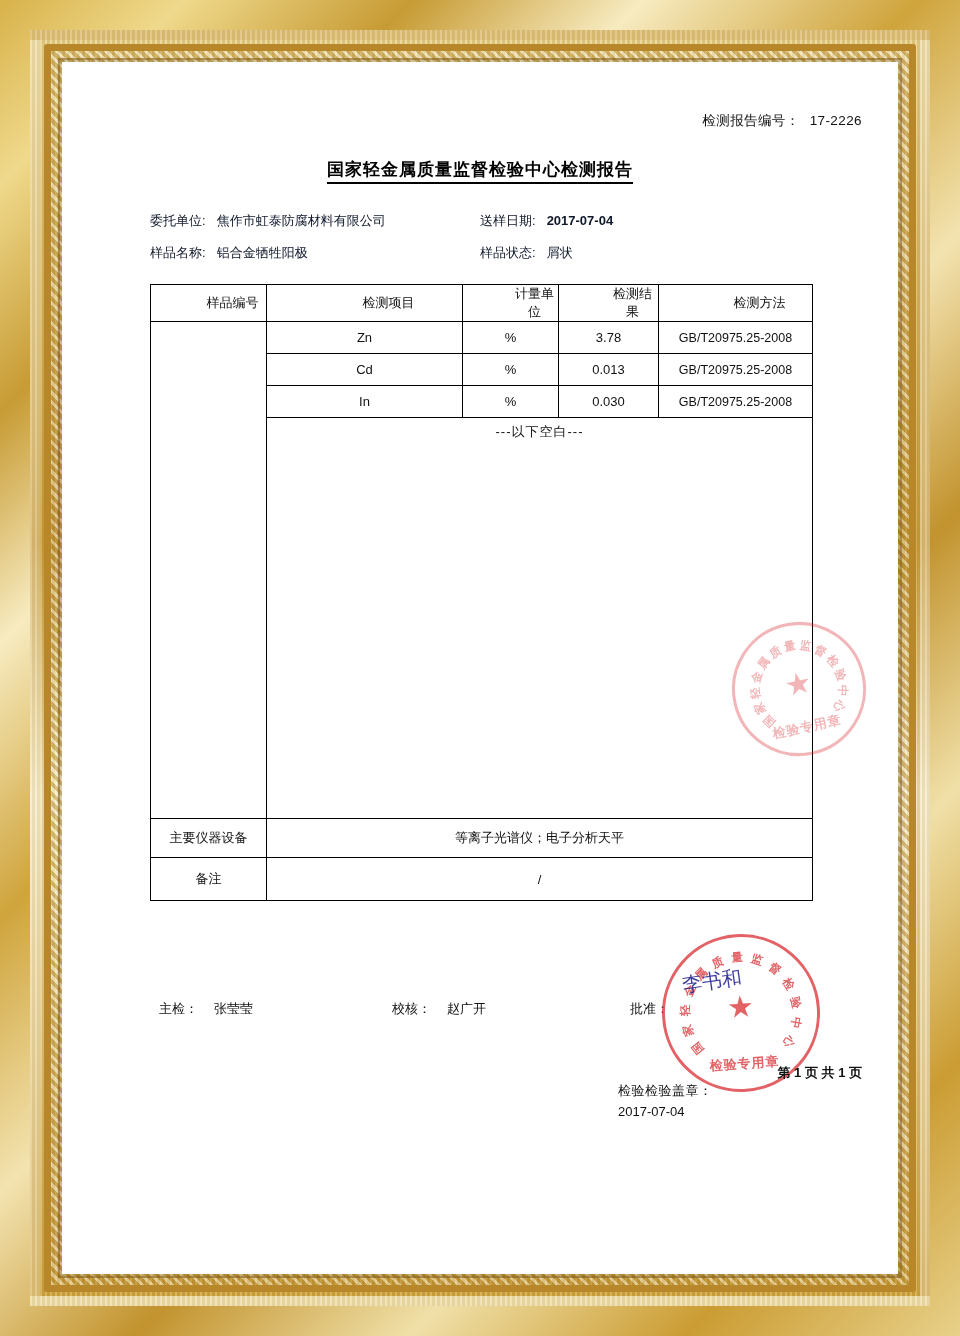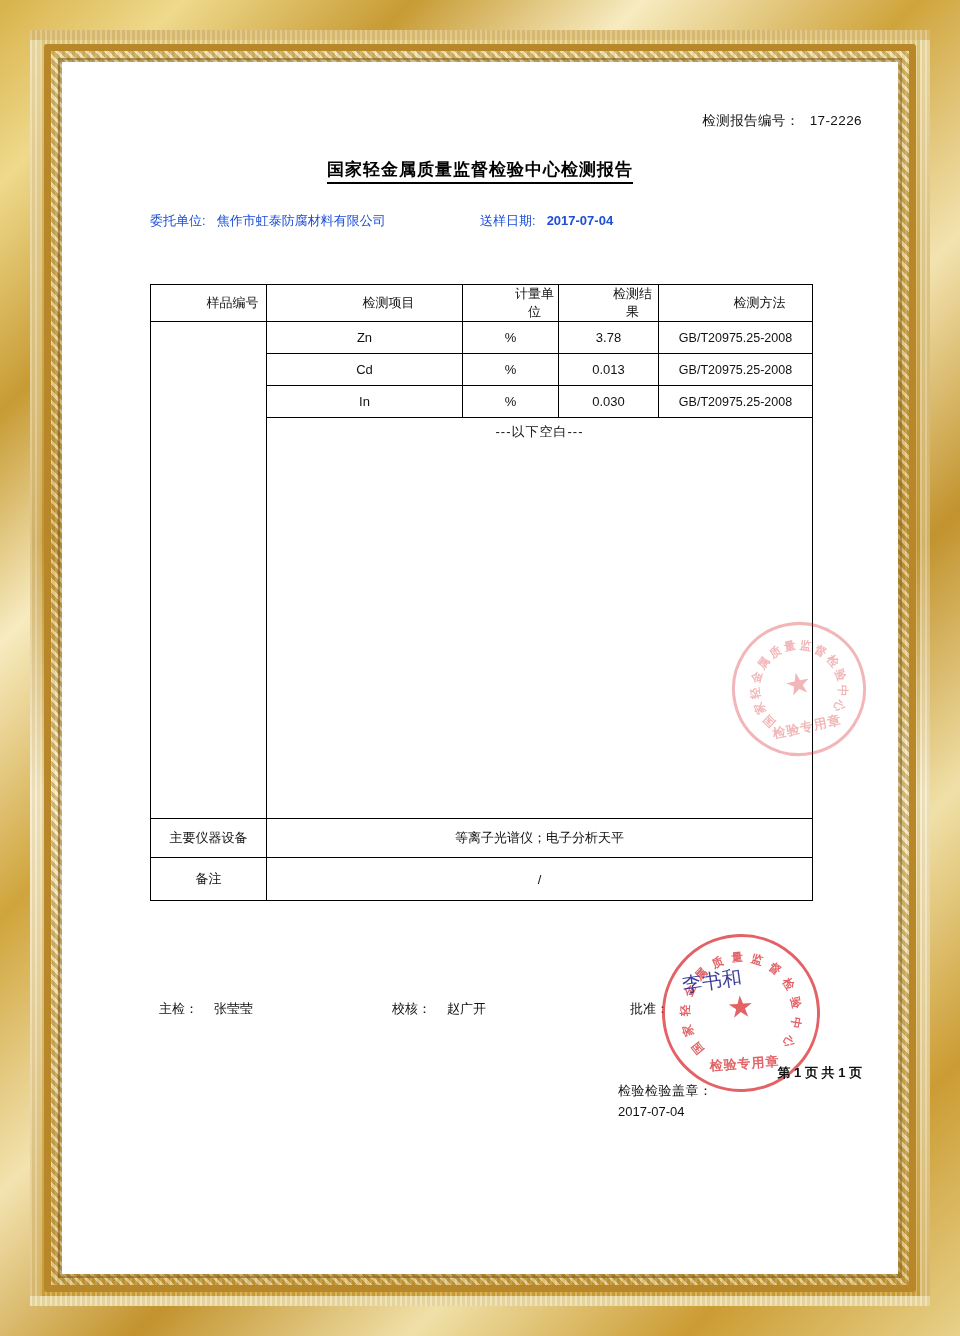--- a/index.html
+++ b/index.html
@@ -99,21 +99,21 @@
     border-bottom: 2px solid #000;
     padding-bottom: 3px;
   }
 
   .meta {
     position: absolute;
     left: 88px;
     top: 150px;
     width: 660px;
     font-size: 13px;
-    color: #1d4ed8;
+    color: #0f172a;
   }
   .meta-row {
     display: flex;
     margin-bottom: 14px;
     align-items: baseline;
   }
   .meta-cell {
     display: flex;
     align-items: baseline;
   }
@@ -314,20 +314,30 @@
 
     <div class="meta">
       <div class="meta-row">
         <div class="meta-cell left">
           <span class="meta-label">委托单位:</span>
           <span class="meta-value">焦作市虹泰防腐材料有限公司</span>
         </div>
         <div class="meta-cell">
           <span class="meta-label">送样日期:</span>
           <span class="meta-value bold">2017-07-04</span>
+        </div>
+      </div>
+      <div class="meta-row">
+        <div class="meta-cell left">
+          <span class="meta-label">样品名称:</span>
+          <span class="meta-value">铝合金牺牲阳极</span>
+        </div>
+        <div class="meta-cell">
+          <span class="meta-label">样品状态:</span>
+          <span class="meta-value">屑状</span>
         </div>
       </div>
     </div>
 
     <table class="result">
       <colgroup>
         <col class="col-no">
           <col class="col-item">
           <col class="col-unit">
           <col class="col-res">

